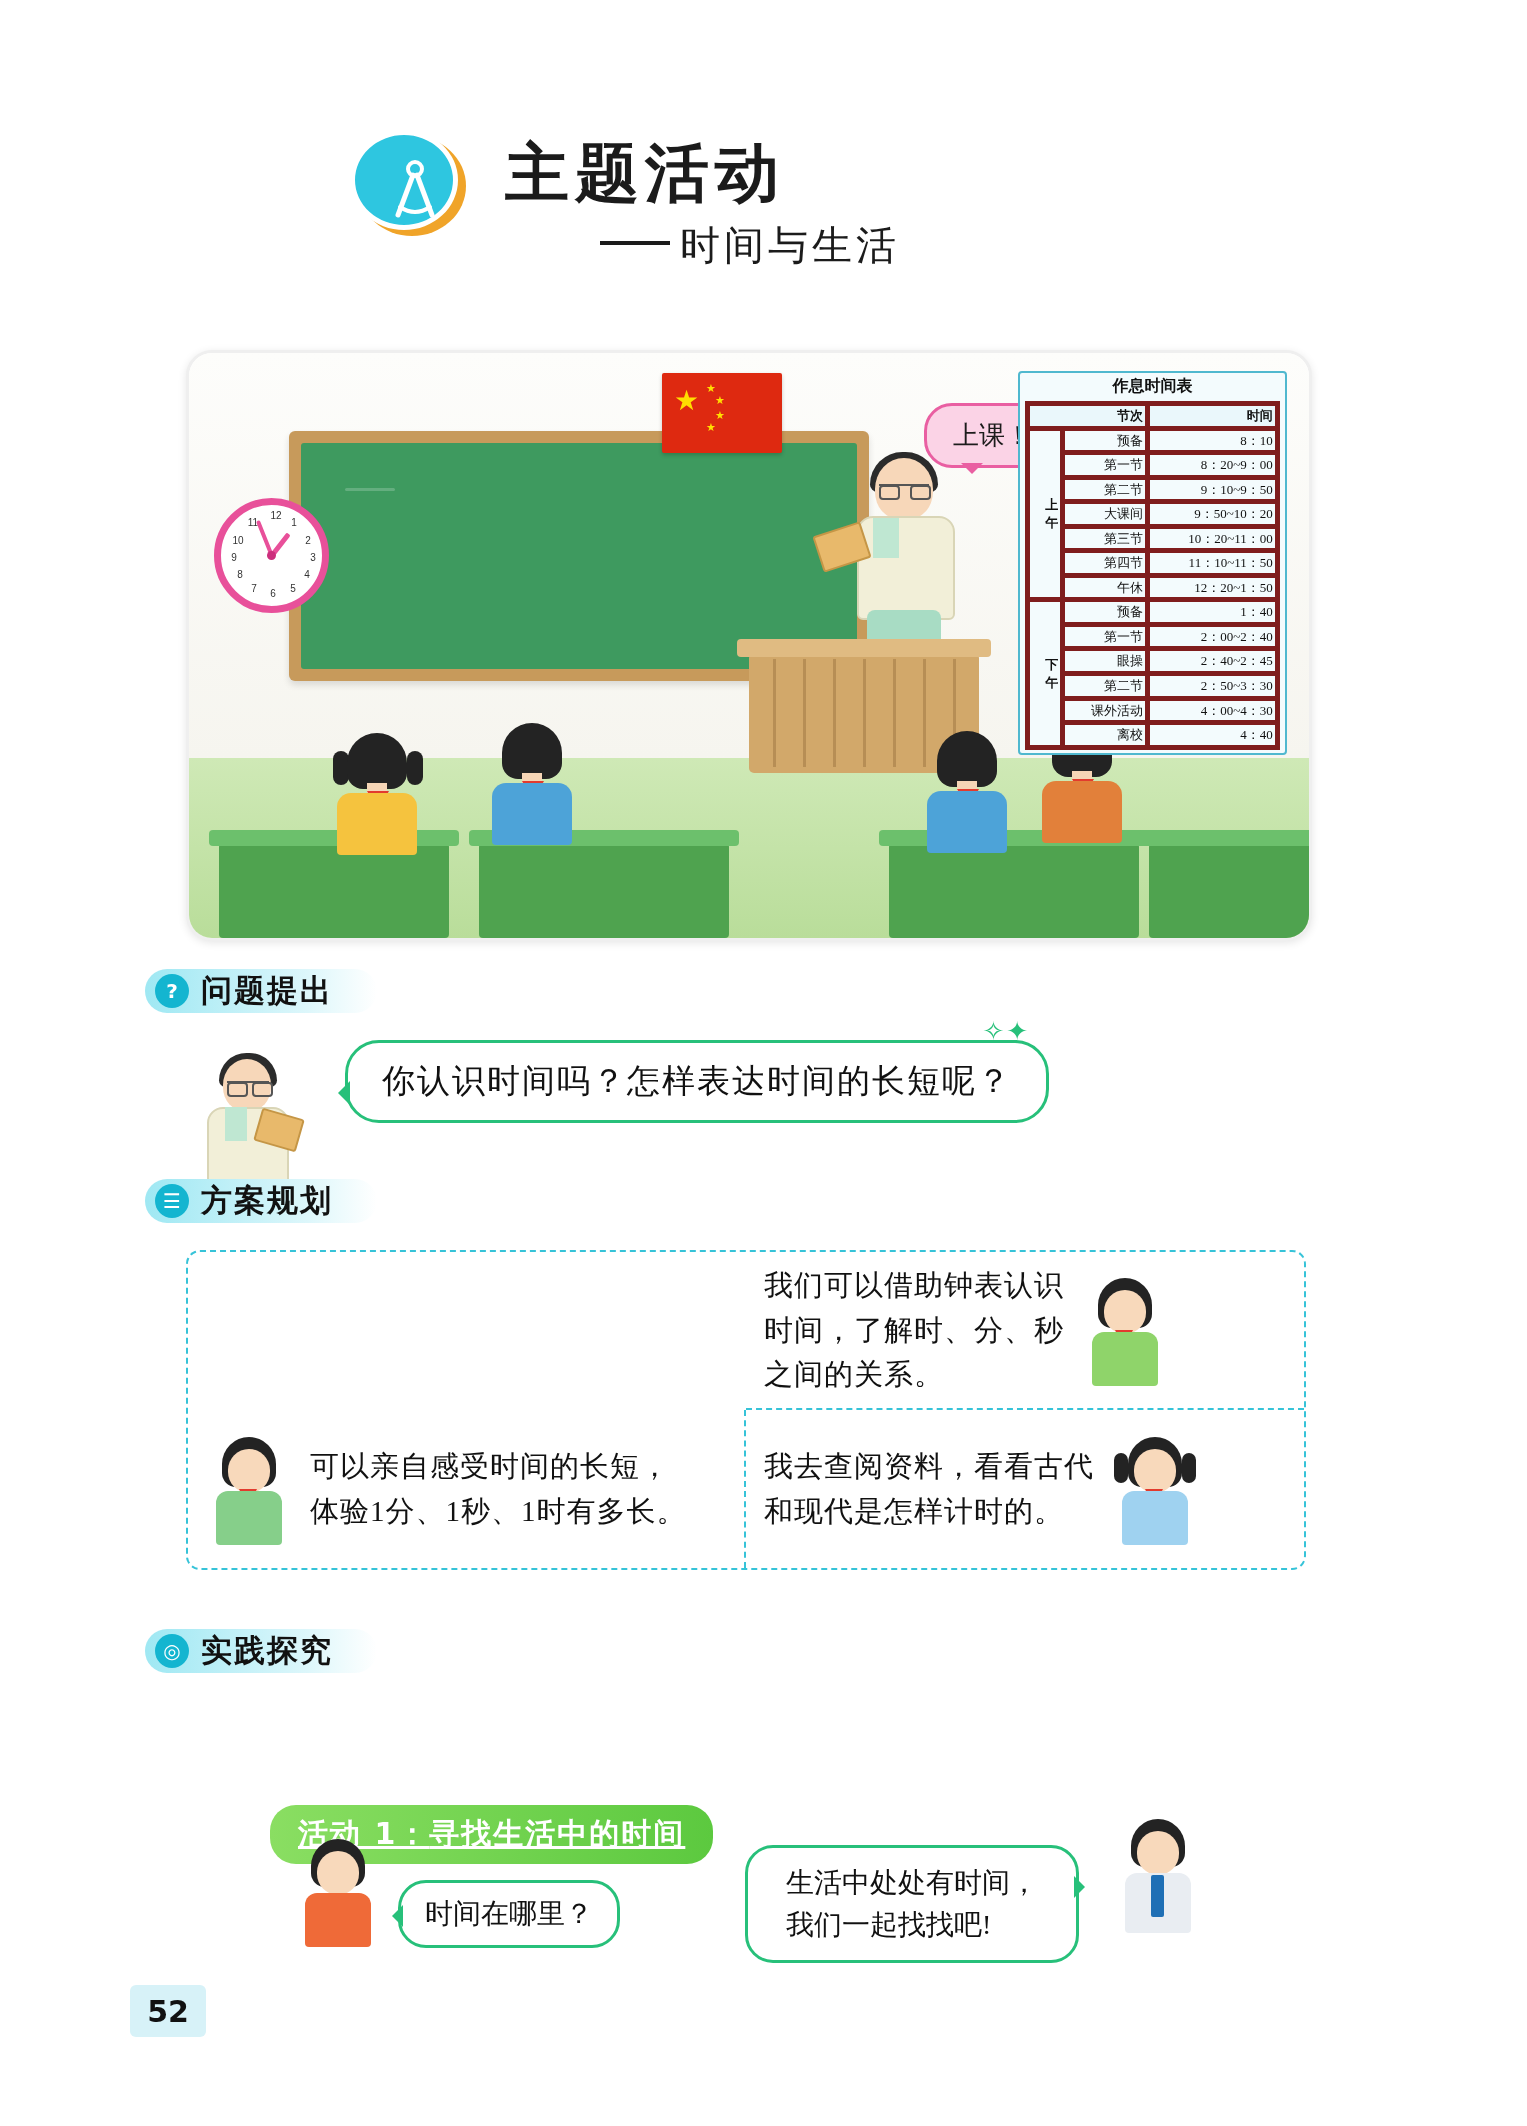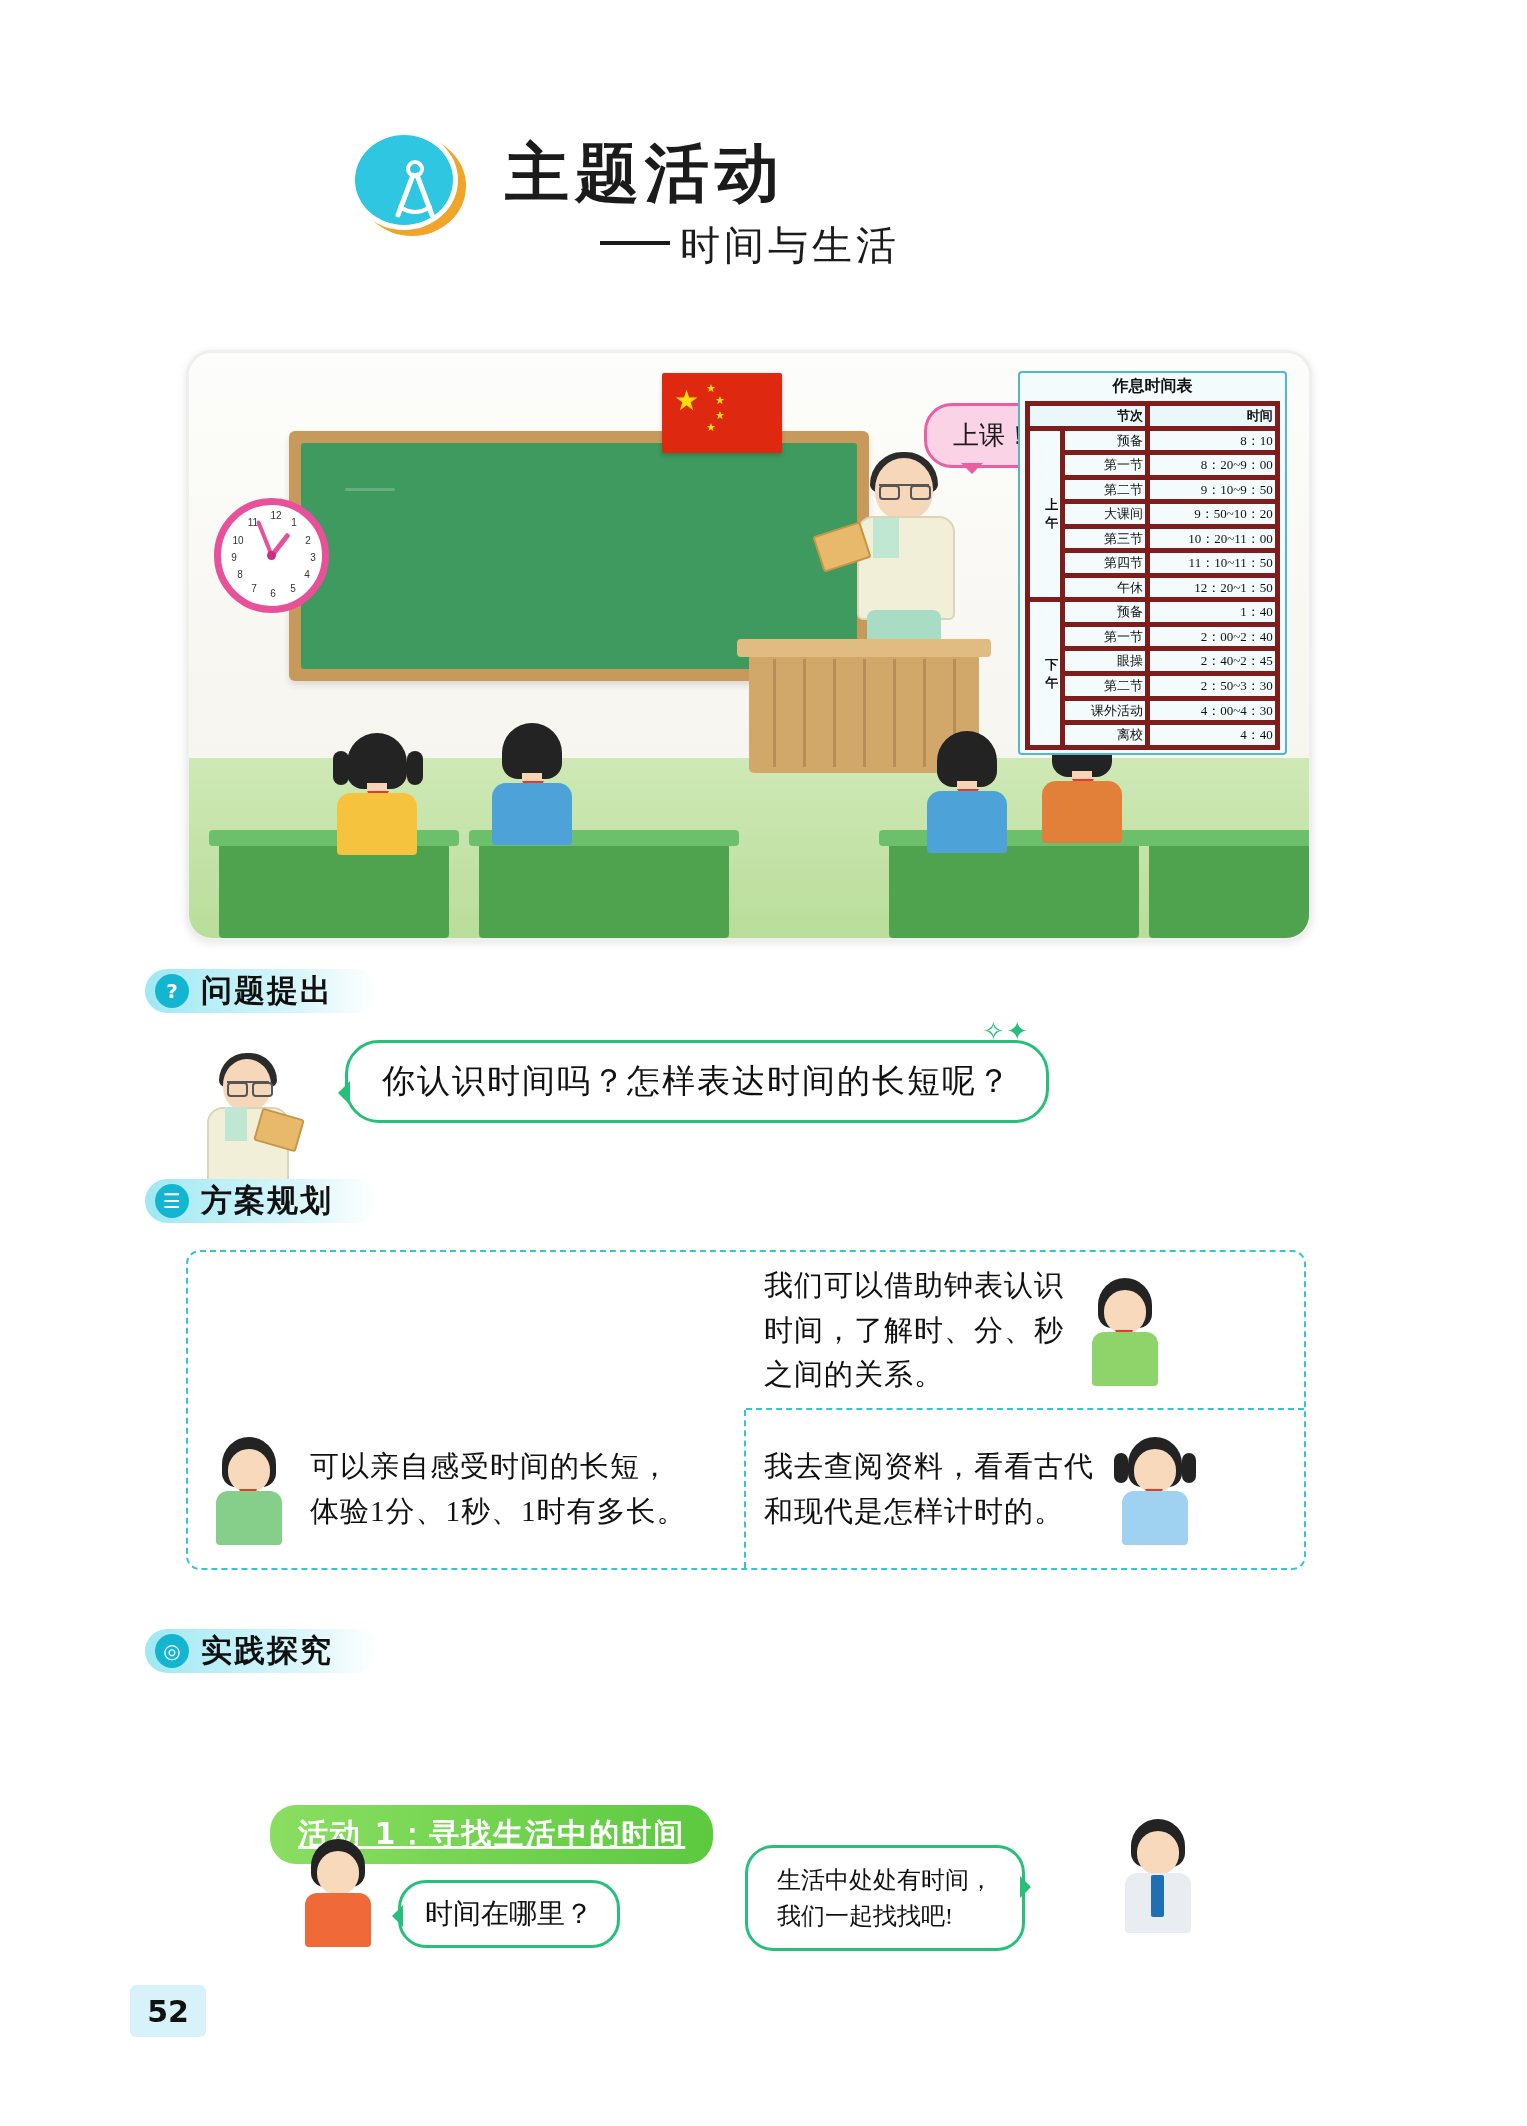--- a/index.html
+++ b/index.html
@@ -581,22 +581,22 @@
     border: 11px solid transparent;
     border-right-color: #27c07a;
   }
   .b-right {
     position: absolute;
     left: 745px;
     top: 1845px;
     background: #fff;
     border: 3px solid #27c07a;
     border-radius: 28px;
-    padding: 14px 29px;
-    font-size: 24px;
+    padding: 14px 38px;
+    font-size: 28px;
     line-height: 1.5;
     color: #111;
     white-space: nowrap;
   }
   .b-right:after {
     content: "";
     position: absolute;
     right: -20px; top: 28px;
     border: 11px solid transparent;
     border-left-color: #27c07a;

